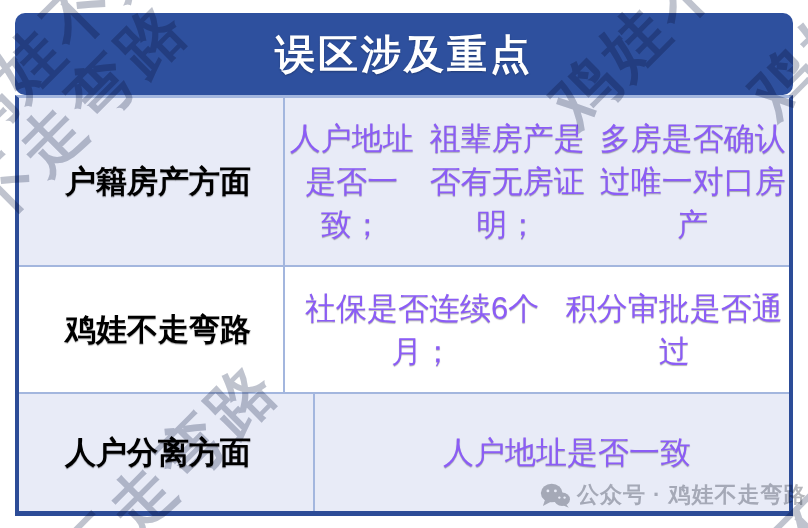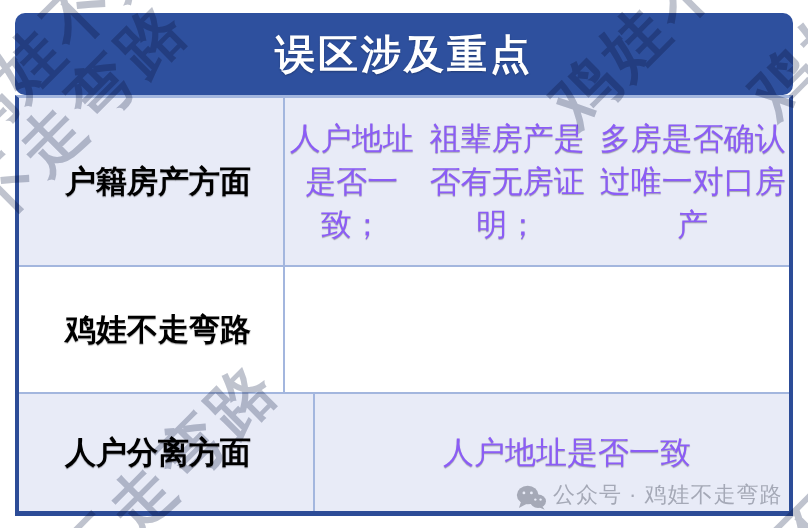--- a/index.html
+++ b/index.html
@@ -51,24 +51,25 @@
     mix-blend-mode:multiply;
   }
   .wm-a { left:-150px; top:280px; }
   .wm-b { left:-74px;  top:105px; }
   .wm-c { left:531px;  top:84px;  }
   .wm-d { left:730px;  top:75px;  }
   .wm-e { left:-60px;  top:640px; }
   .wm-f { left:660px;  top:620px; }
   
   .footer-wm {
-    position:absolute; left:516px; top:480px; z-index:10; pointer-events:none;
-    display:flex; align-items:flex-end; gap:7px;
+    position:absolute; left:540px; top:480px; z-index:10; pointer-events:none;
+    display:flex; align-items:center; gap:7px;
     color:#b6b8bd; font-size:22px; letter-spacing:1px;
     mix-blend-mode:multiply;
+    font-weight:bold;
   }
   .footer-wm svg { display:block; }
 </style>
 </head>
 <body>
 
 <div class="stage">
 
   <div class="titlebar">
     <span class="title">误区涉及重点</span>
@@ -84,20 +85,24 @@
         <div>祖辈房产是否有无房证明；</div>
         <div>多房是否确认过唯一对口房产</div>
       </div>
     </div>
 
     <div class="hdiv"></div>
 
     <div class="trow r2">
       <div class="cell-label">鸡娃不走弯路</div>
       <div class="vdiv"></div>
+      <div class="cell-detail">
+        <div>社保是否连续6个月；</div>
+        <div>积分审批是否通过</div>
+      </div>
     </div>
 
     <div class="hdiv"></div>
 
     <div class="trow r3 alt">
       <div class="cell-label">人户分离方面</div>
       <div class="vdiv"></div>
       <div class="cell-detail">
         <div>人户地址是否一致</div>
       </div>

